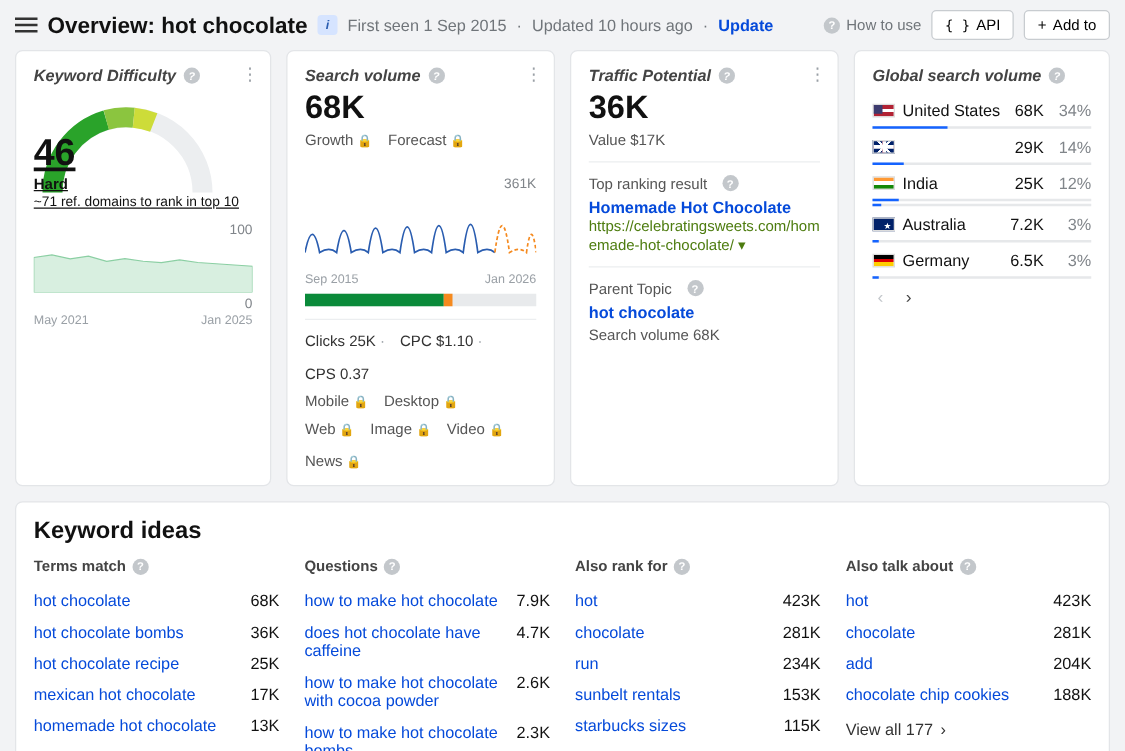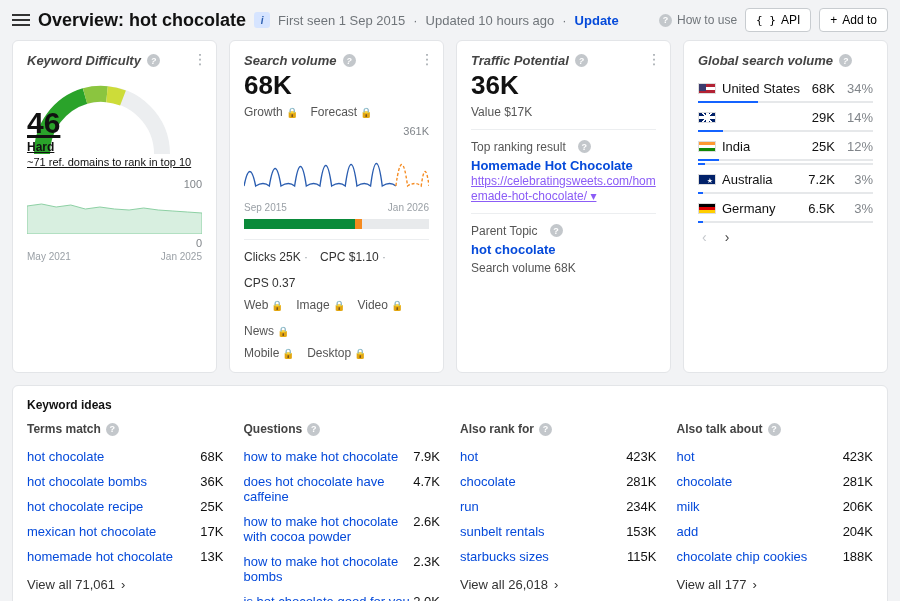--- a/index.html
+++ b/index.html
@@ -50,21 +50,21 @@
   .ideas { background:#fff; border:1px solid #e3e5e8; border-radius:6px; margin:12px; padding:12px 14px 4px; }
   .idea-cols { display:flex; gap:20px; margin-top:10px; }
   .idea-col { flex:1; }
   .idea-hd { font-weight:600; color:#444; font-size:12px; display:flex; align-items:center; gap:5px; margin-bottom:8px; }
   .idea-row { display:flex; padding:5px 0; font-size:13px; }
   .idea-row .val { margin-left:auto; }
   .viewall { padding:8px 0 6px; font-size:13px; color:#333; cursor:pointer; display:flex; align-items:center; gap:6px; }
   .progress { height:10px; background:#e8eaec; position:relative; margin-top:6px; }
   .progress .g { position:absolute; height:100%; left:0; width:60%; background:#0a8a3a; }
   .progress .o { position:absolute; height:100%; left:60%; width:4%; background:#f58a1f; }
-  .top-link-green { color:#8b5cf6; font-size:12px; word-break:break-all;text-decoration:underline; }
+  .top-link-green { color:#4d7c0f; font-size:12px; word-break:break-all; }
   .dotsep::after { content:" · "; color:#9aa0a6; }
 </style>
 </head>
 <body>
 
 <div class="topbar">
   <div class="hamburger">
       <span></span>
       <span></span>
       <span></span>
@@ -128,48 +128,48 @@
     <div class="kebab">⋮</div>
     <div class="card-hd">
         <span>Search volume</span>
         <span class="qmark">?</span>
       </div>
     <div class="big">68K</div>
     <div class="sub">
       <span><span>Growth</span> <span class="lock">🔒</span></span>
       <span><span>Forecast</span> <span class="lock">🔒</span></span>
     </div>
-    <div style="text-align:right;margin-top:6px" class="small">361K</div>
+    <div style="text-align:right;margin-top:22px" class="small">361K</div>
     <svg width="100%" height="60" viewBox="0 0 190 60" preserveAspectRatio="none">
       <path d="M0 49 Q6 20 12 49 Q20 44 26 49 Q32 14 38 49 Q46 44 52 49 Q58 10 64 49 Q72 44 78 49 Q84 8 90 49 Q98 44 104 49 Q110 6 116 49 Q124 44 130 49 Q136 4 142 49 Q150 44 156 49" fill="none" stroke="#2a5db0" stroke-width="1.4"></path>
       <path d="M156 49 Q162 6 168 49 Q176 44 182 49 Q186 20 190 49" fill="none" stroke="#f58a1f" stroke-width="1.4" stroke-dasharray="3 2"></path>
     </svg>
     <div class="axis">
         <span>Sep 2015</span>
         <span>Jan 2026</span>
       </div>
     <div class="progress">
         <span class="g"></span>
         <span class="o"></span>
       </div>
     <hr class="hr">
     <div class="sub" style="color:#333">
         <span class="dotsep">Clicks 25K</span>
         <span class="dotsep">CPC $1.10</span>
         <span>CPS 0.37</span>
       </div>
     <div class="sub" style="margin-top:8px">
+        <span><span>Mobile</span> <span class="lock">🔒</span></span>
+        <span><span>Desktop</span> <span class="lock">🔒</span></span>
+      </div>
+    <div class="sub" style="margin-top:8px">
         <span><span>Web</span> <span class="lock">🔒</span></span>
         <span><span>Image</span> <span class="lock">🔒</span></span>
         <span><span>Video</span> <span class="lock">🔒</span></span>
         <span><span>News</span> <span class="lock">🔒</span></span>
-      </div>
-    <div class="sub" style="margin-top:8px">
-        <span><span>Mobile</span> <span class="lock">🔒</span></span>
-        <span><span>Desktop</span> <span class="lock">🔒</span></span>
       </div>
   </div>
 
   <div class="card" style="flex:0 0 215px">
     <div class="kebab">⋮</div>
     <div class="card-hd">
         <span>Traffic Potential</span>
         <span class="qmark">?</span>
       </div>
     <div class="big">36K</div>
@@ -250,21 +250,21 @@
       </div>
     <div class="chevrons">
       <span class="chev off">‹</span>
       <span class="chev">›</span>
     </div>
   </div>
 
 </div>
 
 <div class="ideas">
-  <div style="font-weight:700;font-size:12px">Keyword ideas</div>
+  <div style="font-weight:700;font-size:19px">Keyword ideas</div>
   <div class="idea-cols" id="idea-cols">
       <div class="idea-col">
         <div class="idea-hd">
           <span>Terms match</span>
           <span class="qmark">?</span>
         </div>
         <div class="idea-row">
           <a class="link">hot chocolate</a>
           <span class="val">68K</span>
         </div>
@@ -352,24 +352,20 @@
         </div>
         <div class="idea-row">
           <a class="link">hot</a>
           <span class="val">423K</span>
         </div>
         <div class="idea-row">
           <a class="link">chocolate</a>
           <span class="val">281K</span>
         </div>
         <div class="idea-row">
-          <a class="link">milk</a>
-          <span class="val">206K</span>
-        </div>
-        <div class="idea-row">
           <a class="link">add</a>
           <span class="val">204K</span>
         </div>
         <div class="idea-row">
           <a class="link">chocolate chip cookies</a>
           <span class="val">188K</span>
         </div>
         <div class="viewall">
           <span>View all 177</span>
           <span>›</span>

